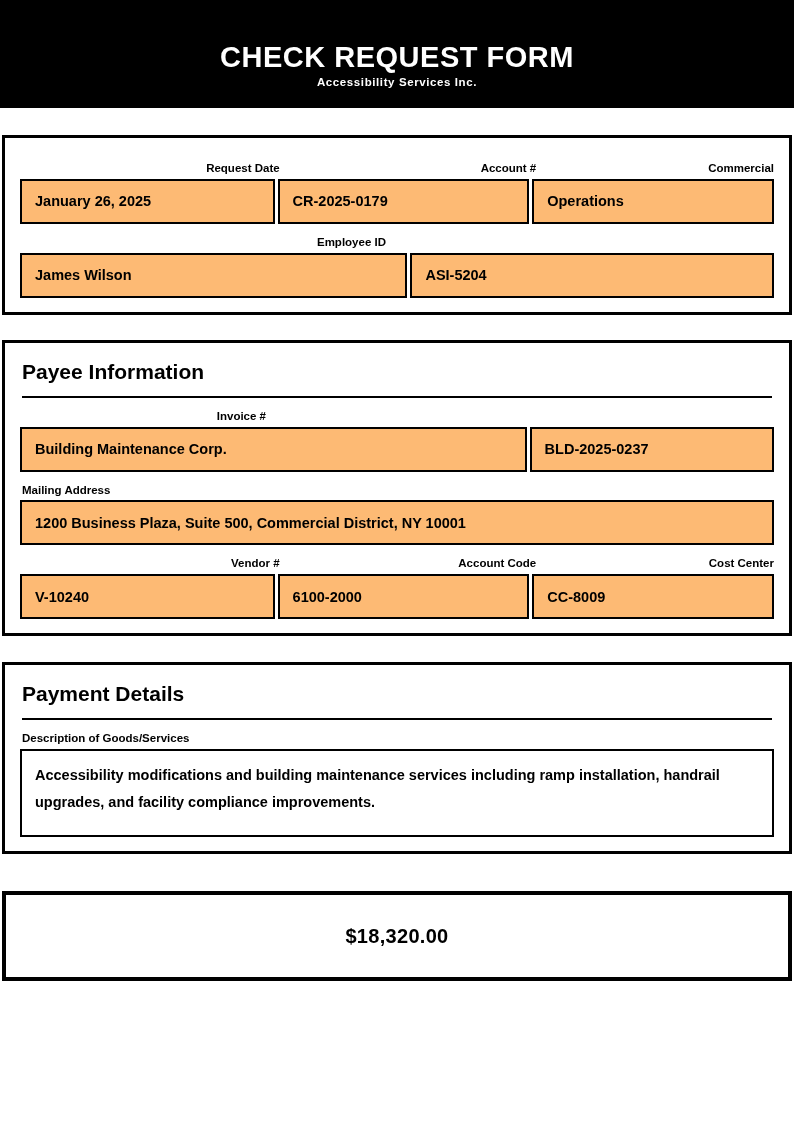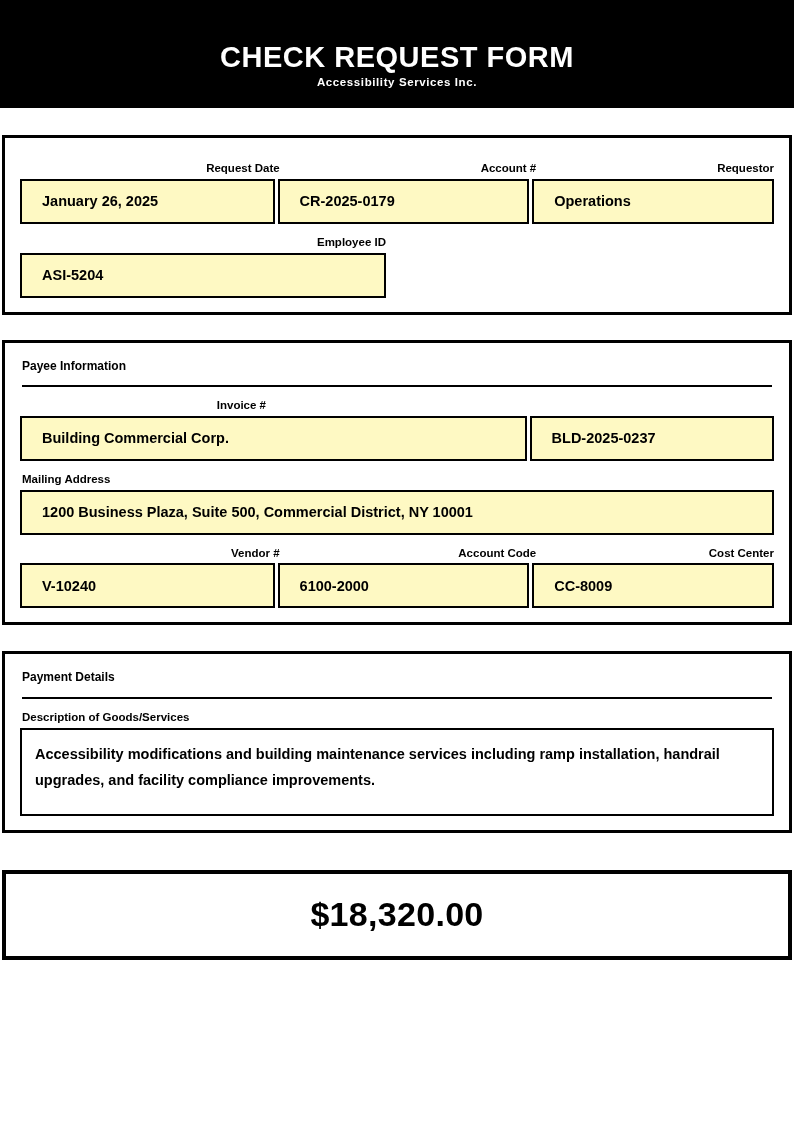--- a/index.html
+++ b/index.html
@@ -48,21 +48,21 @@
     box-sizing: border-box;
     margin: 0 2px;
     background: #ffffff;
     padding: 12px 15px 14px 15px;
   }
   .section.gap-top-1 { margin-top: 27px; }
   .section.gap-top-2 { margin-top: 25px; }
   .section.gap-top-3 { margin-top: 26px; }
 
   .section-title {
-    font-size: 12px;
+    font-size: 21px;
     font-weight: bold;
     padding: 4px 2px 0 2px;
     line-height: 1.2;
   }
   .section-rule {
     border: 0;
     border-top: 2px solid #000000;
     margin: 12px 2px 0 2px;
   }
 
@@ -84,24 +84,24 @@
   .field-row {
     display: flex;
     margin-top: 3px;
   }
   .field-box {
     border: 2px solid #000000;
     box-sizing: border-box;
     height: 45px;
     display: flex;
     align-items: center;
-    padding-left: 20px;
+    padding-left: 13px;
     font-size: 14.5px;
     font-weight: bold;
-    background: #fef9c3;
+    background: #fdba74;
     overflow: hidden;
     white-space: nowrap;
   }
   .field-box + .field-box { margin-left: 3px; }
 
   
   .col-a { width: 258px; }
   .col-b { width: 255px; }
   .col-c { width: 245px; }
   
@@ -142,69 +142,70 @@
     border: 4px solid #000000;
     box-sizing: border-box;
     margin: 37px 2px 0 2px;
     height: 90px;
     display: flex;
     align-items: center;
     justify-content: center;
     background: #ffffff;
   }
   .amount-value {
-    font-size: 34px;
+    font-size: 20px;
     font-weight: bold;
     letter-spacing: 0.3px;
     text-align: center;
   }
 </style>
 </head>
 <body>
 
 <div class="header-banner">
   <div class="header-title">CHECK REQUEST FORM</div>
   <div class="header-subtitle">Accessibility Services Inc.</div>
 </div>
 
 <div class="section gap-top-1">
 
   <div class="label-row">
     <div class="label lab-a">Request Date</div>
     <div class="label lab-b">Account #</div>
-    <div class="label lab-c">Requestor</div>
+    <div class="label lab-c">Commercial</div>
   </div>
 
   <div class="field-row">
     <div class="field-box col-a">January 26, 2025</div>
     <div class="field-box col-b">CR-2025-0179</div>
     <div class="field-box col-c">Operations</div>
   </div>
 
   <div class="label-row">
     <div class="label lab-2b">Employee ID</div>
   </div>
 
   <div class="field-row">
+    <div class="field-box col-2a">James Wilson</div>
     <div class="field-box col-2b">ASI-5204</div>
   </div>
 
 </div>
 
 <div class="section gap-top-2">
 
   <div class="section-title">Payee Information</div>
   <hr class="section-rule">
 
   <div class="label-row">
     <div class="label lab-p2">Invoice #</div>
   </div>
 
   <div class="field-row">
-    <div class="field-box col-p1">Building Commercial Corp.</div>
+    <div class="field-box col-p1">Building Maintenance Corp.</div>
     <div class="field-box col-p2">BLD-2025-0237</div>
   </div>
 
   <div class="label-row">
     <div class="label">Mailing Address</div>
   </div>
 
   <div class="field-row">
     <div class="field-box col-full">1200 Business Plaza, Suite 500, Commercial District, NY 10001</div>
   </div>

